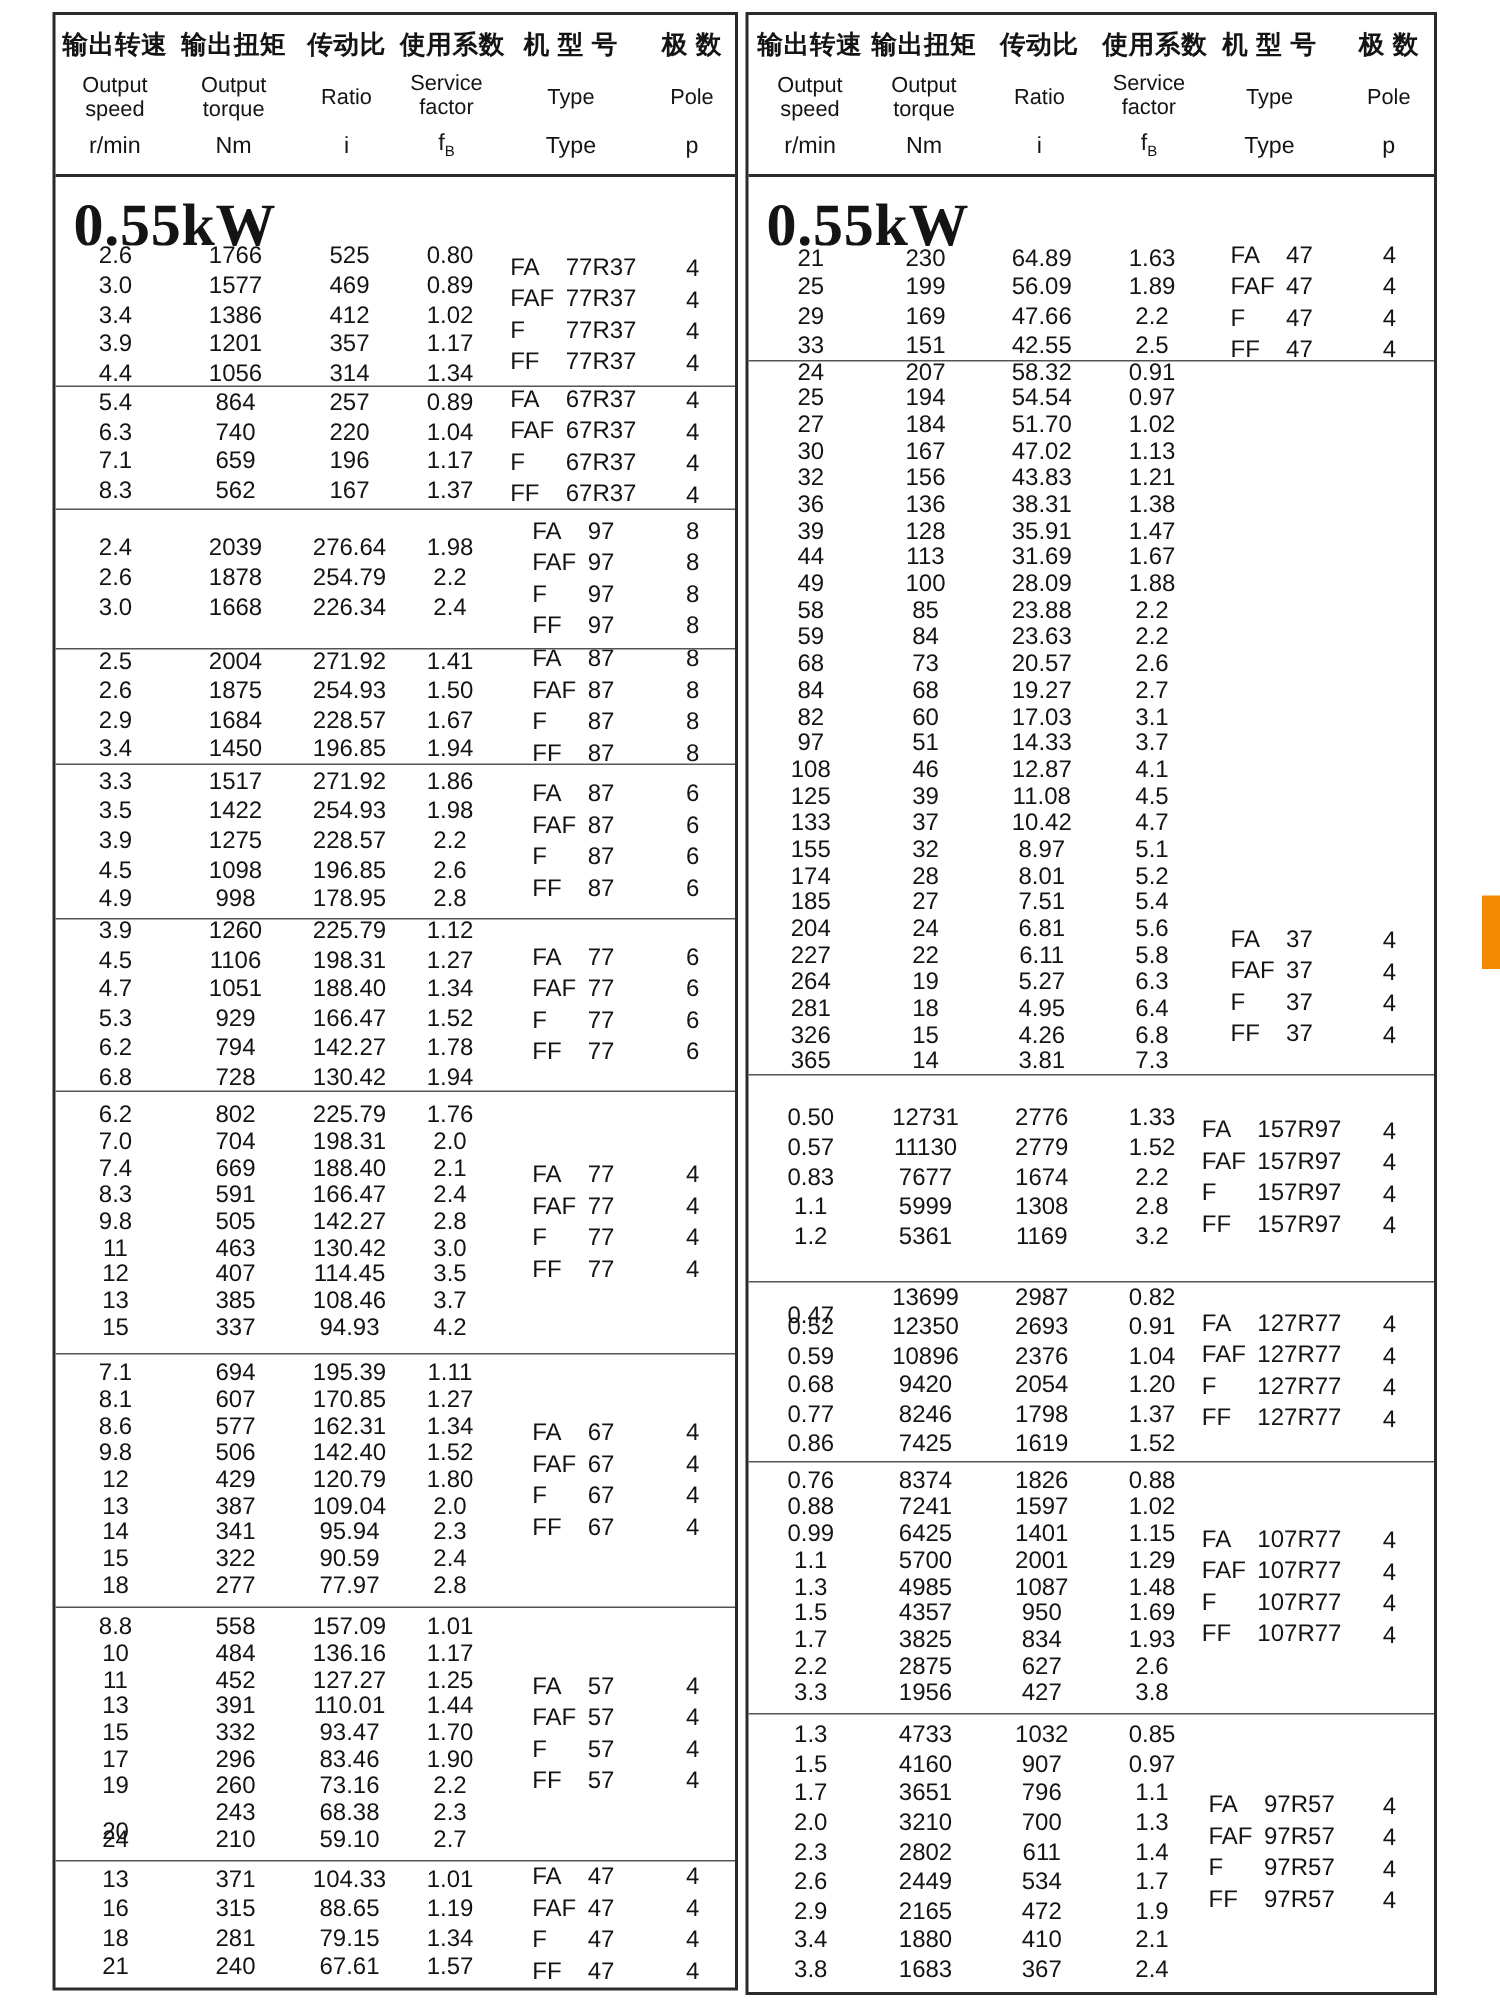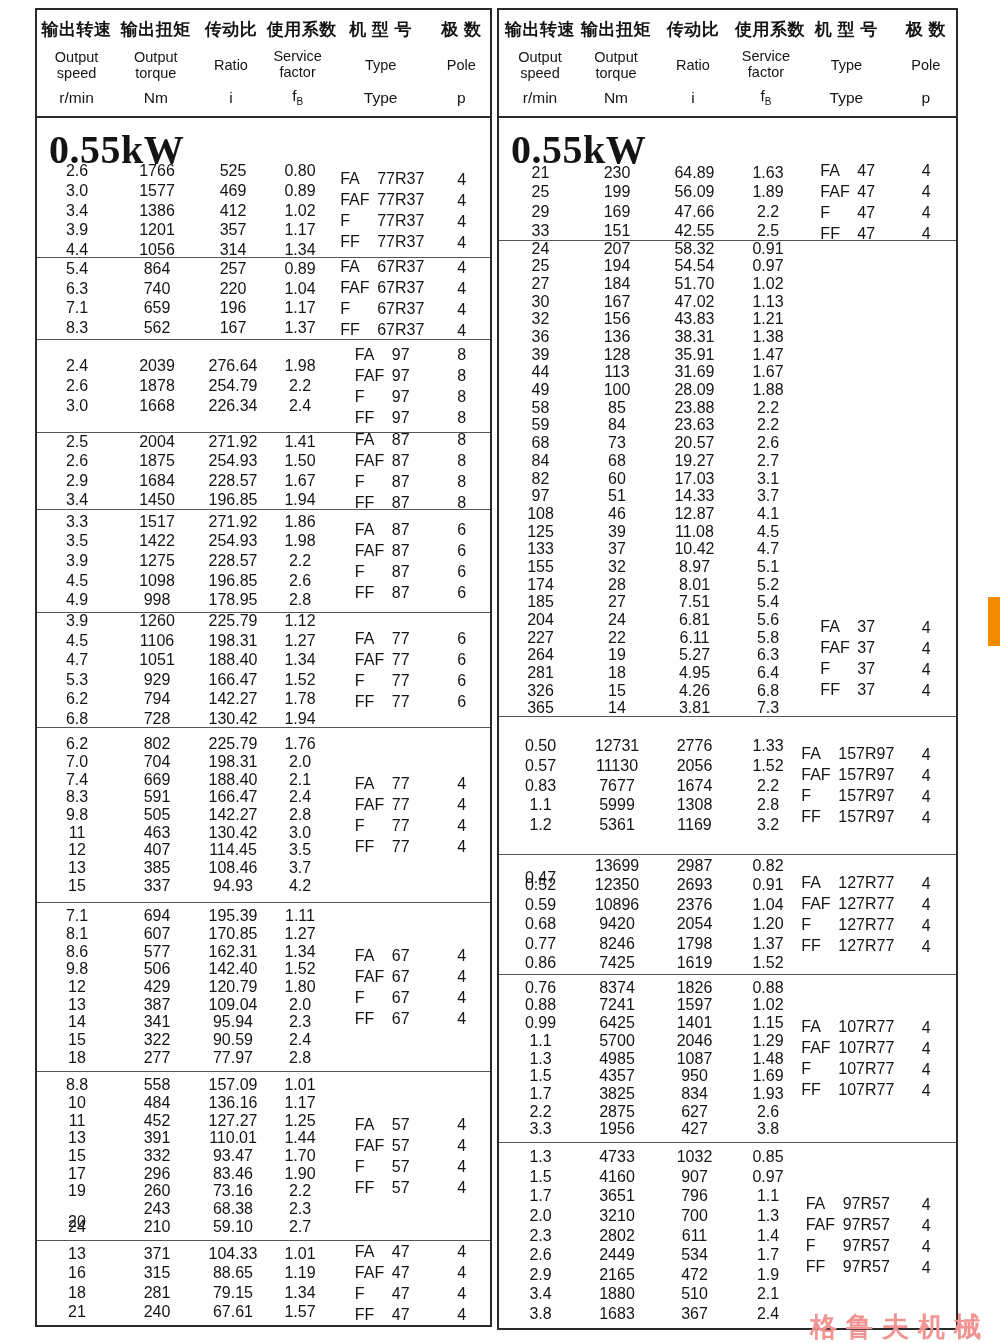--- a/index.html
+++ b/index.html
@@ -1040,21 +1040,21 @@
         <div class="nums" style="width: 300px;">
           <div class="nrow">
             <div class="ncell" style="width: 83px;">0.50</div>
             <div class="ncell" style="width: 70px;">12731</div>
             <div class="ncell" style="width: 85px;">2776</div>
             <div class="ncell" style="width: 62px;">1.33</div>
           </div>
           <div class="nrow">
             <div class="ncell" style="width: 83px;">0.57</div>
             <div class="ncell" style="width: 70px;">11130</div>
-            <div class="ncell" style="width: 85px;">2056</div>
+            <div class="ncell" style="width: 85px;">2779</div>
             <div class="ncell" style="width: 62px;">1.52</div>
           </div>
           <div class="nrow">
             <div class="ncell" style="width: 83px;">0.83</div>
             <div class="ncell" style="width: 70px;">7677</div>
             <div class="ncell" style="width: 85px;">1674</div>
             <div class="ncell" style="width: 62px;">2.2</div>
           </div>
           <div class="nrow">
             <div class="ncell" style="width: 83px;">1.1</div>
@@ -1182,21 +1182,21 @@
           </div>
           <div class="nrow">
             <div class="ncell" style="width: 83px;">0.99</div>
             <div class="ncell" style="width: 70px;">6425</div>
             <div class="ncell" style="width: 85px;">1401</div>
             <div class="ncell" style="width: 62px;">1.15</div>
           </div>
           <div class="nrow">
             <div class="ncell" style="width: 83px;">1.1</div>
             <div class="ncell" style="width: 70px;">5700</div>
-            <div class="ncell" style="width: 85px;">2046</div>
+            <div class="ncell" style="width: 85px;">2001</div>
             <div class="ncell" style="width: 62px;">1.29</div>
           </div>
           <div class="nrow">
             <div class="ncell" style="width: 83px;">1.3</div>
             <div class="ncell" style="width: 70px;">4985</div>
             <div class="ncell" style="width: 85px;">1087</div>
             <div class="ncell" style="width: 62px;">1.48</div>
           </div>
           <div class="nrow">
             <div class="ncell" style="width: 83px;">1.5</div>
@@ -1292,21 +1292,21 @@
           </div>
           <div class="nrow">
             <div class="ncell" style="width: 83px;">2.9</div>
             <div class="ncell" style="width: 70px;">2165</div>
             <div class="ncell" style="width: 85px;">472</div>
             <div class="ncell" style="width: 62px;">1.9</div>
           </div>
           <div class="nrow">
             <div class="ncell" style="width: 83px;">3.4</div>
             <div class="ncell" style="width: 70px;">1880</div>
-            <div class="ncell" style="width: 85px;">510</div>
+            <div class="ncell" style="width: 85px;">410</div>
             <div class="ncell" style="width: 62px;">2.1</div>
           </div>
           <div class="nrow">
             <div class="ncell" style="width: 83px;">3.8</div>
             <div class="ncell" style="width: 70px;">1683</div>
             <div class="ncell" style="width: 85px;">367</div>
             <div class="ncell" style="width: 62px;">2.4</div>
           </div>
         </div>
         <div class="tstack" style="width: 100px;">
@@ -1335,14 +1335,13 @@
           <div class="prow">4</div>
           <div class="prow">4</div>
         </div>
       </div>
     </div>
   </div>
 
 <div id="accent-tab" style="background: rgb(242, 139, 0);"></div>
 
 <div id="watermark" style="color: rgb(241, 147, 145);">
-  <div class="wm-zh">格鲁夫机械</div>
 </div>
 
 </body></html>

